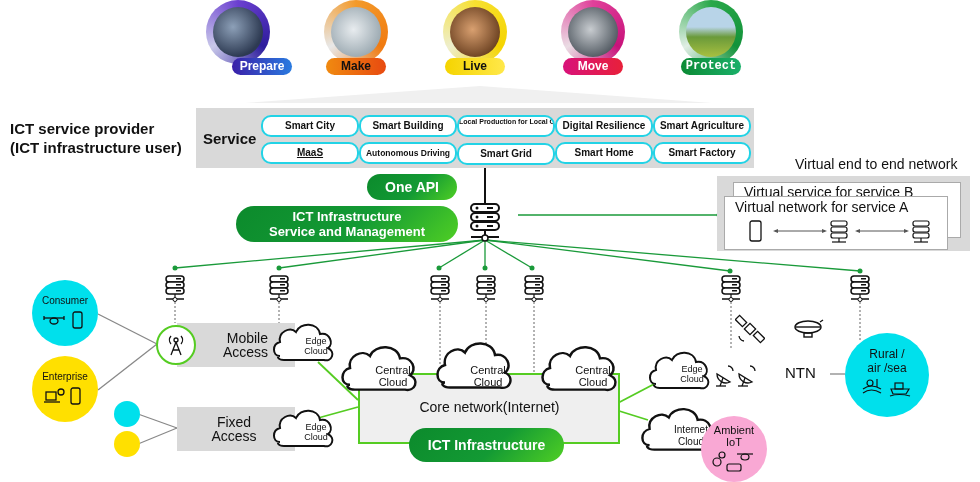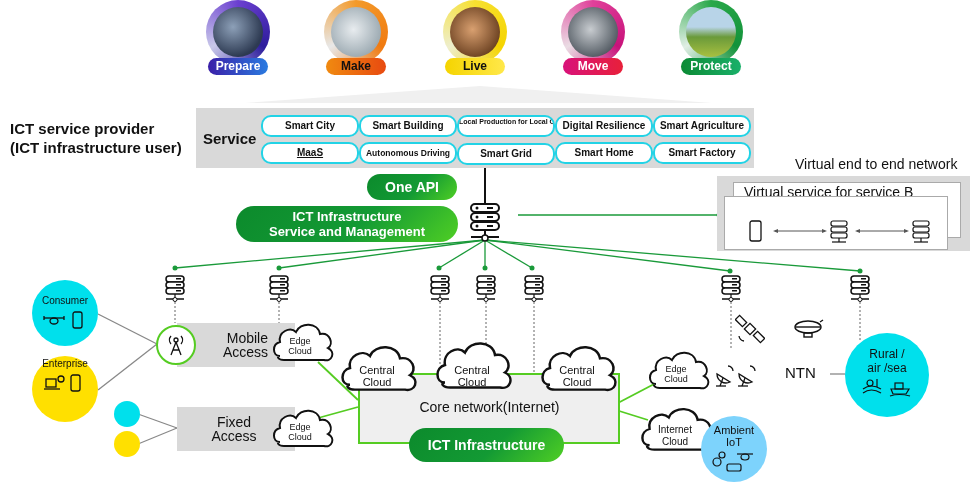--- a/index.html
+++ b/index.html
@@ -17,21 +17,21 @@
   .svc.small{font-size:7px;line-height:8px;padding-top:1px;height:17px;}
   .greenpill{position:absolute;border-radius:18px;background:linear-gradient(135deg,#0c8a2c 0%,#139a34 55%,#4fcf24 100%);color:#fff;font-weight:bold;text-align:center;}
   .ve2e-title{left:795px;top:156px;font-size:14px;}
   .ve2e-box{left:717px;top:176px;width:253px;height:75px;background:#d9d9d9;}
   .vnB{left:733px;top:182px;width:226px;height:54px;background:#fff;border:1px solid #aaa;}
   .vnA{left:724px;top:196px;width:222px;height:52px;background:#fff;border:1px solid #aaa;}
   .vn-text{font-size:14px;white-space:nowrap;}
   .circle{position:absolute;border-radius:50%;text-align:center;font-size:10px;}
   .grey-box{position:absolute;background:#d9d9d9;}
   .box-text{position:absolute;font-size:14px;line-height:14px;text-align:center;}
-  .cloud-text{position:absolute;text-align:center;font-size:11px;line-height:12px;}
+  .cloud-text{position:absolute;text-align:center;font-size:11px;line-height:12px;padding-left:16px;}
   .core{left:358px;top:373px;width:258px;height:67px;background:#efefef;border:2px solid #55cc22;}
   .core-text{left:358px;top:399px;width:263px;text-align:center;font-size:14px;}
 </style>
 </head>
 <body>
 
 <svg class="bg" width="980" height="482">
 
   <polygon points="245,103 480,86 712,103" fill="#f0f0f0"></polygon>
 
@@ -81,38 +81,38 @@
     <line x1="318" y1="362" x2="358" y2="400"></line>
     <line x1="318" y1="418" x2="358" y2="407"></line>
     <line x1="616" y1="404" x2="658" y2="382"></line>
     <line x1="616" y1="410" x2="648" y2="420"></line>
   </g>
 </svg>
 
 <div class="cat" style="left:200px;top:0;">
   <div class="ring" style="background:conic-gradient(#6b3fd0,#2d1c9c,#c9c9ea,#6b3fd0);"></div>
   <div class="photo" style="background:radial-gradient(circle at 40% 40%,#8da0b8,#2d3a52 70%);"></div>
-  <div class="pill" style="background:linear-gradient(90deg,#3a1fa8,#2a7be0);">Prepare</div>
+  <div class="pill" style="background:linear-gradient(90deg,#3a1fa8,#2a7be0);margin-left:24px;">Prepare</div>
 </div>
 <div class="cat" style="left:318px;top:0;">
   <div class="ring" style="background:conic-gradient(#f39a2a,#f07a10,#e8e8e8,#f39a2a);"></div>
   <div class="photo" style="background:radial-gradient(circle at 45% 45%,#e8ecef,#9aa8b0 75%);"></div>
   <div class="pill" style="background:linear-gradient(90deg,#f08a10,#e84a10);color:#111;">Make</div>
 </div>
 <div class="cat" style="left:437px;top:0;">
   <div class="ring" style="background:conic-gradient(#f7e030,#f5d400,#eeeecc,#f7e030);"></div>
   <div class="photo" style="background:radial-gradient(circle at 45% 45%,#d9a070,#6a4020 75%);"></div>
   <div class="pill" style="background:linear-gradient(90deg,#f5d400,#ffe84a);color:#111;">Live</div>
 </div>
 <div class="cat" style="left:555px;top:0;">
   <div class="ring" style="background:conic-gradient(#e0409a,#c8127a,#eadce4,#e0409a);"></div>
   <div class="photo" style="background:radial-gradient(circle at 45% 45%,#c8ccd0,#505860 75%);"></div>
   <div class="pill" style="background:linear-gradient(90deg,#d8127a,#e8203a);">Move</div>
 </div>
-<div class="cat" style="left:673px;top:0;">
+<div class="cat" style="left:673px;top:0;font-family:Liberation Mono, monospace;">
   <div class="ring" style="background:conic-gradient(#2aa84a,#12923a,#e0eee4,#2aa84a);"></div>
   <div class="photo" style="background:linear-gradient(180deg,#b8d4e8 0%,#b8d4e8 40%,#6a9a3a 60%,#a8c040 100%);"></div>
   <div class="pill" style="background:linear-gradient(90deg,#0c8a34,#1ab06a);">Protect</div>
 </div>
 
 <div class="abs provider">
   <div>ICT service provider</div>
   <div>(ICT infrastructure user)</div>
 </div>
 
@@ -153,20 +153,21 @@
   <line x1="4" y1="35" x2="32" y2="35" stroke="#111" stroke-width="2"></line>
   <circle cx="18" cy="36" r="3" fill="#fff" stroke="#111" stroke-width="1.5"></circle>
 </svg>
 
 <div class="abs ve2e-title">Virtual end to end network</div>
 <div class="abs ve2e-box"></div>
 <div class="abs vnB">
     <span class="abs vn-text" style="left:10px;top:1px;">Virtual service for service B</span>
   </div>
 <div class="abs vnA">
+  <span class="abs vn-text" style="left:10px;top:2px;">Virtual network for service A</span>
   <svg class="abs" style="left:20px;top:22px;" width="190" height="26">
     <rect x="5" y="2" width="11" height="20" rx="2" fill="none" stroke="#111" stroke-width="1.3"></rect>
     <line x1="30" y1="12" x2="80" y2="12" stroke="#555" stroke-width="1"></line>
     <polygon points="28,12 33,10 33,14" fill="#555"></polygon>
       <polygon points="82,12 77,10 77,14" fill="#555"></polygon>
     <g fill="none" stroke="#111" stroke-width="1.2">
       <rect x="86" y="2" width="16" height="5" rx="2"></rect>
         <rect x="86" y="8" width="16" height="5" rx="2"></rect>
         <rect x="86" y="14" width="16" height="5" rx="2"></rect>
       <line x1="94" y1="19" x2="94" y2="23"></line>
@@ -218,21 +219,21 @@
     <g fill="none" stroke="#111" stroke-width="1.3">
         <line x1="4" y1="8" x2="24" y2="8"></line>
         <ellipse cx="14" cy="11" rx="4" ry="3"></ellipse>
         <line x1="4" y1="6" x2="4" y2="10"></line>
         <line x1="24" y1="6" x2="24" y2="10"></line>
         <rect x="33" y="2" width="9" height="16" rx="2"></rect>
       </g>
   </svg>
 </div>
 <div class="circle" style="left:32px;top:356px;width:66px;height:66px;background:#ffe000;">
-  <div style="margin-top:2px;">Enterprise</div>
+  <div style="margin-top:15px;">Enterprise</div>
   <svg width="50" height="20" style="margin-top:4px;">
     <g fill="none" stroke="#111" stroke-width="1.3">
         <rect x="6" y="6" width="10" height="8"></rect>
         <line x1="4" y1="16" x2="20" y2="16"></line>
         <circle cx="21" cy="6" r="3"></circle>
         <rect x="31" y="2" width="9" height="16" rx="2"></rect>
       </g>
   </svg>
 </div>
 <div class="circle" style="left:114px;top:401px;width:26px;height:26px;background:#00e0ec;"></div>
@@ -353,21 +354,21 @@
         <path d="M2,16 Q10,10 20,16"></path>
         <circle cx="9" cy="6" r="3"></circle>
         <line x1="16" y1="2" x2="16" y2="10"></line>
         <path d="M30,12 L48,12 L45,17 L32,17 Z"></path>
         <rect x="34" y="6" width="8" height="6"></rect>
         <path d="M29,19 Q38,16 49,19"></path>
       </g>
   </svg>
 </div>
 
-<div class="circle" style="left:701px;top:416px;width:66px;height:66px;background:#7dd3fc;font-size:11px;line-height:12px;">
+<div class="circle" style="left:701px;top:416px;width:66px;height:66px;background:#f9a8d4;font-size:11px;line-height:12px;">
   <div style="margin-top:8px;">Ambient</div>
   <div>IoT</div>
   <svg width="50" height="24">
     <g fill="none" stroke="#111" stroke-width="1.2">
         <circle cx="8" cy="14" r="4"></circle>
         <circle cx="13" cy="7" r="3"></circle>
         <line x1="28" y1="6" x2="44" y2="6"></line>
         <ellipse cx="36" cy="9" rx="4" ry="3"></ellipse>
         <rect x="18" y="16" width="14" height="7" rx="2"></rect>
       </g>

